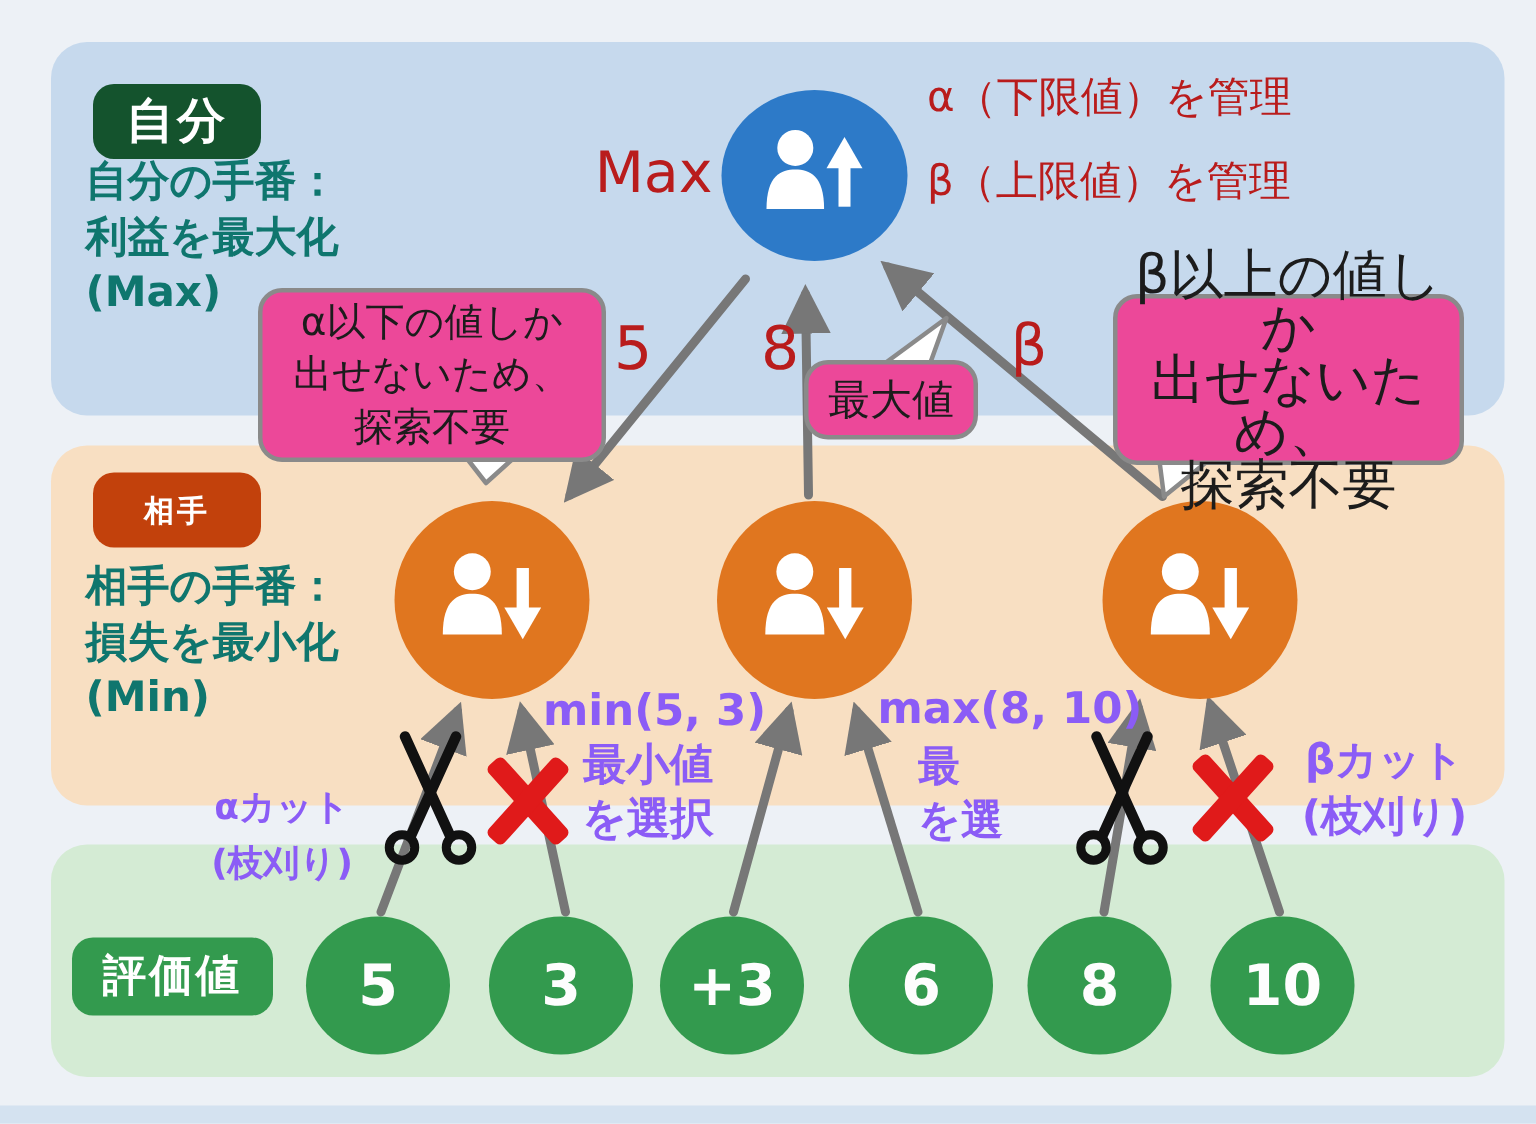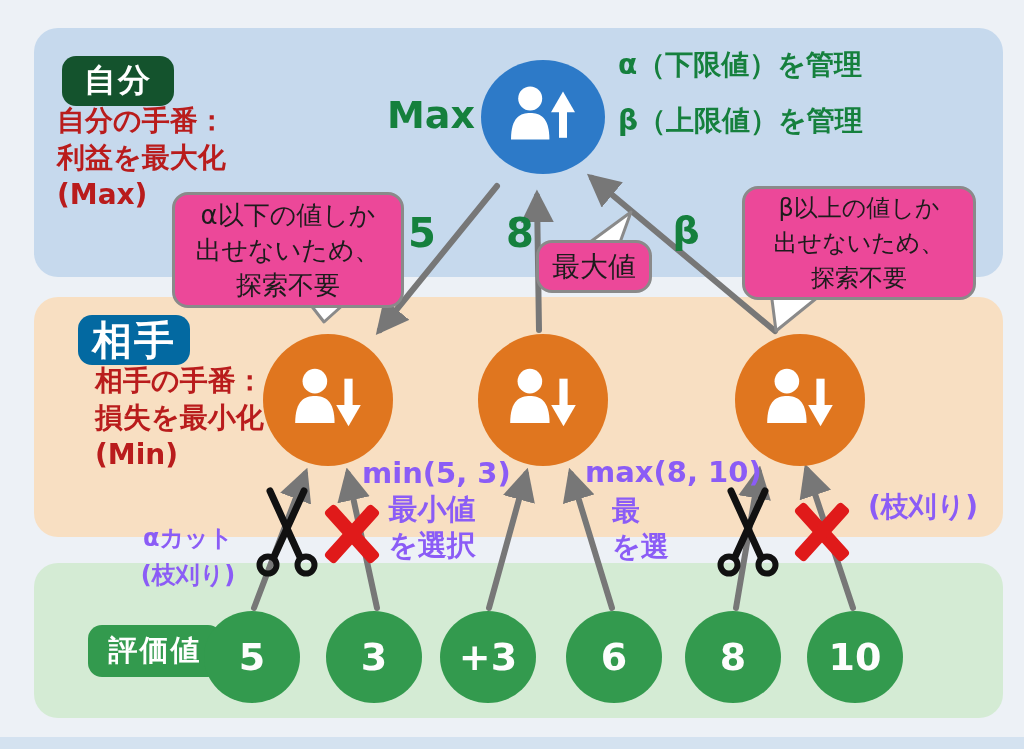--- a/index.html
+++ b/index.html
@@ -18,31 +18,31 @@
   .band-eval{left:34px;top:563px;width:969px;height:155px;background:#d4ebd4;}
 
   .edges{position:absolute;left:0;top:0;z-index:2;}
 
   .badge{
     position:absolute;z-index:4;color:#fff;font-weight:bold;
     display:flex;align-items:center;justify-content:center;
     border-radius:14px;letter-spacing:2px;
   }
   .badge-self{left:62px;top:56px;width:112px;height:50px;background:#14532d;font-size:32px;}
-  .badge-opp{left:62px;top:315px;width:112px;height:50px;background:#0369a1;font-size:40px;margin-left:16px;}
-  .badge-eval{left:48px;top:625px;width:134px;height:52px;background:#339a4e;font-size:29px;margin-left:40px;}
+  .badge-opp{left:62px;top:315px;width:112px;height:50px;background:#c2410c;font-size:20px;}
+  .badge-eval{left:48px;top:625px;width:134px;height:52px;background:#339a4e;font-size:29px;}
 
   .desc{
-    position:absolute;z-index:4;color:#b91c1c;font-weight:bold;
+    position:absolute;z-index:4;color:#0f766e;font-weight:bold;
     font-size:28px;line-height:37px;white-space:nowrap;
   }
   .desc-self{left:57px;top:102px;}
-  .desc-opp{left:57px;top:362px;margin-left:38px;}
-
-  .plain-label{position:absolute;z-index:4;color:#15803d;font-weight:bold;white-space:nowrap;}
+  .desc-opp{left:57px;top:372px;}
+
+  .plain-label{position:absolute;z-index:4;color:#b91c1c;font-weight:normal;white-space:nowrap;}
   .max-label{left:375px;top:93px;width:100px;text-align:right;font-size:38px;}
   .alpha-note{left:618px;top:46px;font-size:28px;}
   .beta-note{left:618px;top:102px;font-size:28px;}
   .edge-label-left{left:400px;top:210px;width:44px;text-align:center;font-size:40px;}
   .edge-label-center{left:498px;top:210px;width:44px;text-align:center;font-size:40px;}
   .edge-label-right{left:664px;top:208px;width:44px;text-align:center;font-size:38px;}
 
   .node{
     position:absolute;z-index:4;border-radius:50%;
     display:flex;align-items:center;justify-content:center;
@@ -58,21 +58,21 @@
     background:#339a4e;color:#fdfdfd;font-weight:bold;font-size:38px;
     display:flex;align-items:center;justify-content:center;
   }
 
   .bubble{
     position:absolute;z-index:5;background:#ec4899;border:3px solid #8a8a8a;
     border-radius:16px;color:#1c1c1c;font-weight:normal;text-align:center;
     display:flex;flex-direction:column;justify-content:center;
   }
   .bubble-alpha{left:172px;top:192px;width:226px;height:110px;font-size:26px;line-height:35px;}
-  .bubble-beta{left:742px;top:186px;width:228px;height:108px;font-size:24px;line-height:35px;}
+  .bubble-beta{left:742px;top:196px;width:228px;height:108px;font-size:36px;line-height:35px;}
   .bubble-maxval{left:536px;top:240px;width:110px;height:47px;font-size:28px;}
 
   .anno{position:absolute;z-index:4;color:#8b5cf6;font-weight:bold;text-align:center;white-space:nowrap;}
   .anno-min{left:362px;top:455px;width:140px;font-size:29px;line-height:36px;}
   .anno-max-expr{left:585px;top:455px;width:165px;font-size:29px;}
   .anno-max-l1{left:612px;top:492px;font-size:28px;text-align:left;}
   .anno-max-l2{left:612px;top:528px;font-size:28px;text-align:left;}
   .anno-acut{left:118px;top:520px;width:140px;font-size:24px;line-height:37px;}
   .anno-bcut{left:853px;top:488px;width:140px;font-size:28px;line-height:37px;}
 
@@ -211,20 +211,21 @@
   </div>
   <div class="anno anno-max-expr">max(8, 10)</div>
   <div class="anno anno-max-l1">最</div>
   <div class="anno anno-max-l2">を選</div>
 
   <div class="anno anno-acut">
     <div>αカット</div>
     <div>(枝刈り)</div>
   </div>
   <div class="anno anno-bcut">
+    <div>βカット</div>
     <div>(枝刈り)</div>
   </div>
 
   <div class="xmark xmark-left"></div>
   <div class="xmark xmark-right"></div>
 
   <div class="badge badge-eval">評価値</div>
   <div class="leaf" style="left:204px;">5</div>
   <div class="leaf" style="left:326px;">3</div>
   <div class="leaf" style="left:440px;">+3</div>

